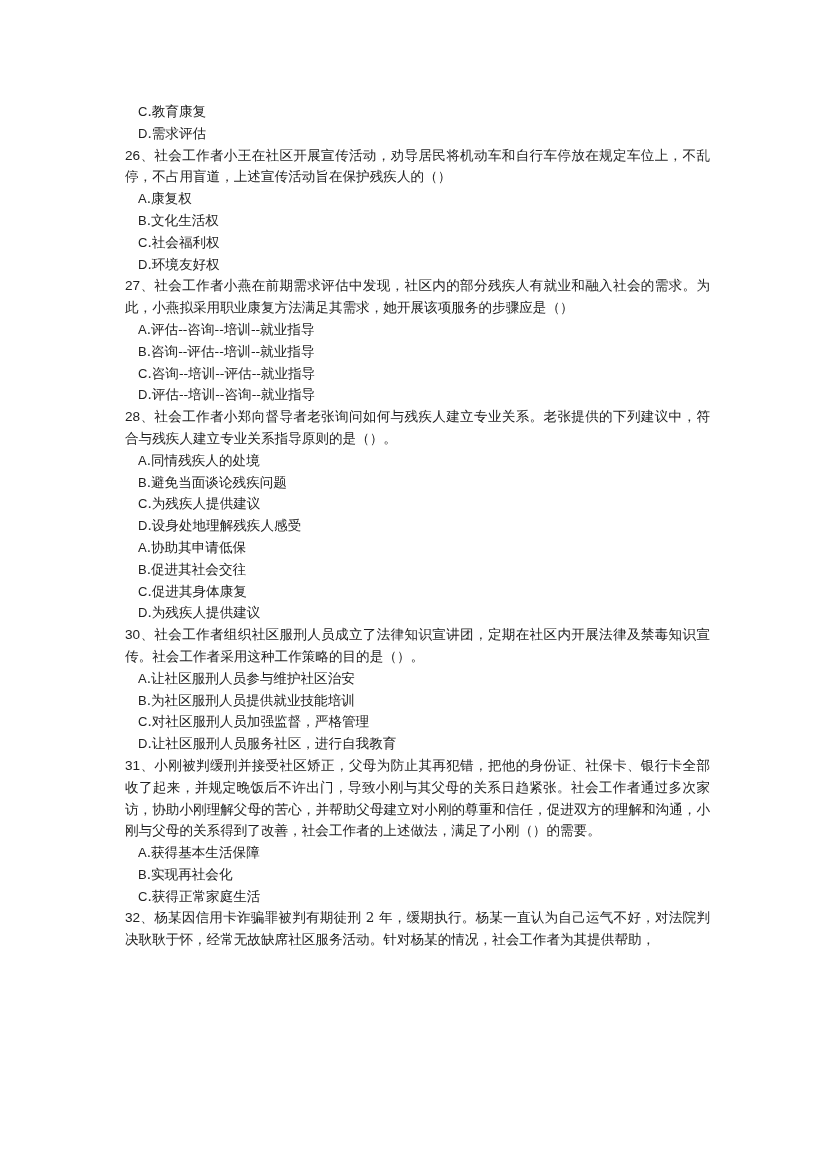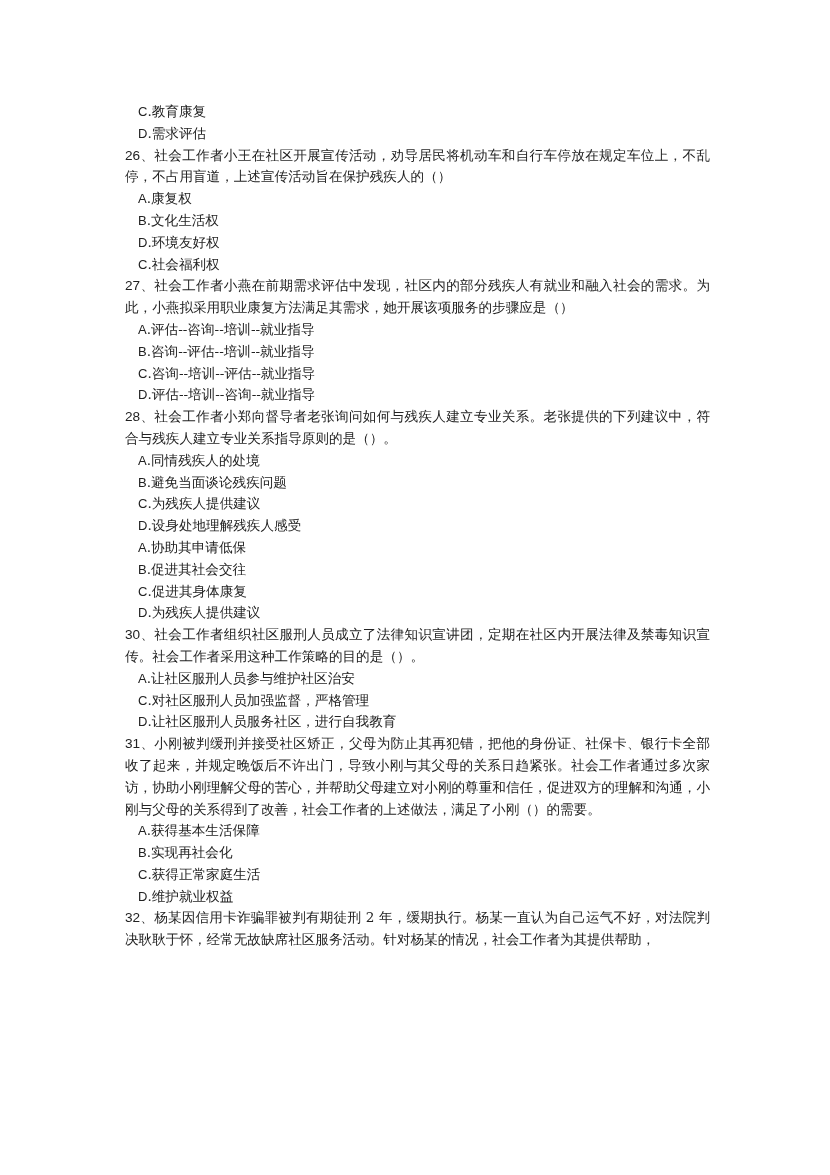--- a/index.html
+++ b/index.html
@@ -48,22 +48,22 @@
 
   <div>
     <span class="opt"><span class="opt-letter">C</span><span>.教育康复</span></span>
     <span class="opt"><span class="opt-letter">D</span><span>.需求评估</span></span>
   </div>
 
   <div>
     <span class="q-stem"><span class="num">26</span><span>、社会工作者小王在社区开展宣传活动，劝导居民将机动车和自行车停放在规定车位上，不乱停，不占用盲道，上述宣传活动旨在保护残疾人的（）</span></span>
     <span class="opt"><span class="opt-letter">A</span><span>.康复权</span></span>
     <span class="opt"><span class="opt-letter">B</span><span>.文化生活权</span></span>
+    <span class="opt"><span class="opt-letter">C</span><span>.社会福利权</span></span>
     <span class="opt"><span class="opt-letter">D</span><span>.环境友好权</span></span>
-    <span class="opt"><span class="opt-letter">C</span><span>.社会福利权</span></span>
   </div>
 
   <div>
     <span class="q-stem"><span class="num">27</span><span>、社会工作者小燕在前期需求评估中发现，社区内的部分残疾人有就业和融入社会的需求。为此，小燕拟采用职业康复方法满足其需求，她开展该项服务的步骤应是（）</span></span>
     <span class="opt"><span class="opt-letter">A</span><span>.评估--咨询--培训--就业指导</span></span>
     <span class="opt"><span class="opt-letter">B</span><span>.咨询--评估--培训--就业指导</span></span>
     <span class="opt"><span class="opt-letter">C</span><span>.咨询--培训--评估--就业指导</span></span>
     <span class="opt"><span class="opt-letter">D</span><span>.评估--培训--咨询--就业指导</span></span>
   </div>
 
@@ -78,29 +78,29 @@
   <div>
     <span class="opt"><span class="opt-letter">A</span><span>.协助其申请低保</span></span>
     <span class="opt"><span class="opt-letter">B</span><span>.促进其社会交往</span></span>
     <span class="opt"><span class="opt-letter">C</span><span>.促进其身体康复</span></span>
     <span class="opt"><span class="opt-letter">D</span><span>.为残疾人提供建议</span></span>
   </div>
 
   <div>
     <span class="q-stem"><span class="num">30</span><span>、社会工作者组织社区服刑人员成立了法律知识宣讲团，定期在社区内开展法律及禁毒知识宣传。社会工作者采用这种工作策略的目的是（）。</span></span>
     <span class="opt"><span class="opt-letter">A</span><span>.让社区服刑人员参与维护社区治安</span></span>
+    <span class="opt"><span class="opt-letter">B</span><span>.为社区服刑人员提供就业技能培训</span></span>
     <span class="opt"><span class="opt-letter">C</span><span>.对社区服刑人员加强监督，严格管理</span></span>
     <span class="opt"><span class="opt-letter">D</span><span>.让社区服刑人员服务社区，进行自我教育</span></span>
   </div>
 
   <div>
     <span class="q-stem"><span class="num">31</span><span>、小刚被判缓刑并接受社区矫正，父母为防止其再犯错，把他的身份证、社保卡、银行卡全部收了起来，并规定晚饭后不许出门，导致小刚与其父母的关系日趋紧张。社会工作者通过多次家访，协助小刚理解父母的苦心，并帮助父母建立对小刚的尊重和信任，促进双方的理解和沟通，小刚与父母的关系得到了改善，社会工作者的上述做法，满足了小刚（）的需要。</span></span>
     <span class="opt"><span class="opt-letter">A</span><span>.获得基本生活保障</span></span>
     <span class="opt"><span class="opt-letter">B</span><span>.实现再社会化</span></span>
     <span class="opt"><span class="opt-letter">C</span><span>.获得正常家庭生活</span></span>
-    <span class="opt"><span class="opt-letter">D</span><span>.维护就业权益</span></span>
   </div>
 
   <div>
     <span class="q-stem"><span class="num">32</span><span>、杨某因信用卡诈骗罪被判有期徒刑 2 年，缓期执行。杨某一直认为自己运气不好，对法院判决耿耿于怀，经常无故缺席社区服务活动。针对杨某的情况，社会工作者为其提供帮助，</span></span>
   </div>
 
 </div>
 
 </body></html>

